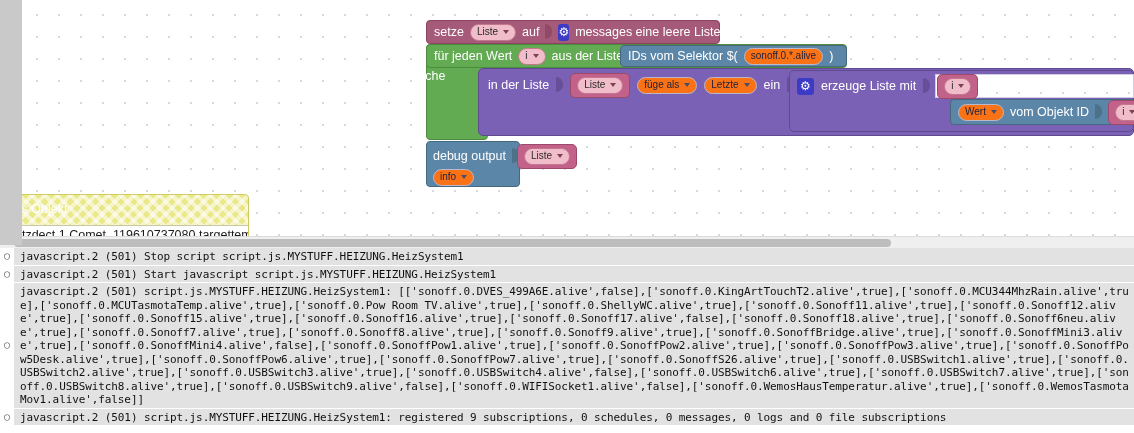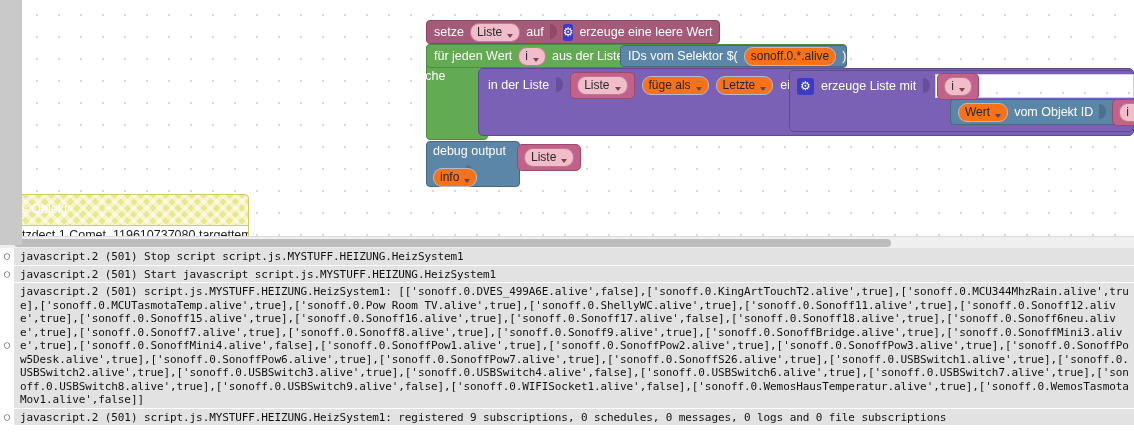--- a/index.html
+++ b/index.html
@@ -25,24 +25,24 @@
   .gutter-left {
     position: absolute; left: 0; top: 0; width: 22px; height: 245px;
     background: #c9c9c9; z-index: 5;
   }
 
   
   .btxt { color: #ffffff; font-size: 12.5px; line-height: 1; white-space: nowrap; }
 
   
   .field {
-    display: inline-flex; align-items: flex-end; gap: 5px;
+    display: inline-flex; align-items: center; gap: 5px;
     background: #ffffff; color: #1b1b1b;
     border-radius: 9px; padding: 2px 6px 3px 6px;
-    font-size: 12px; line-height: 1; white-space: nowrap;
+    font-size: 10px; line-height: 1; white-space: nowrap;
     border: 1px solid rgba(0,0,0,0.18);
   }
   .field .caret {
     width: 0; height: 0; border-left: 3.5px solid transparent;
     border-right: 3.5px solid transparent; border-top: 4.5px solid #5c5c5c;
     display: inline-block;
   }
   .field.var {
     background: #f1bdcb; color: #2a2a2a; border: 1px solid #c2778e;
   }
@@ -132,21 +132,21 @@
     background: #5b86a8; border: 1px solid #47697f; border-radius: 4px;
     display: flex; align-items: center; gap: 6px; padding: 0 7px;
   }
 
   #blk-debug {
     position: absolute; left: 426px; top: 141px; width: 94px; height: 46px;
     background: #5b86a8; border: 1px solid #47697f; border-radius: 4px;
   }
   #blk-debug-row {
     position: absolute; left: 433px; top: 145px; height: 22px;
-    display: flex; align-items: center; gap: 6px; flex-direction: column;
+    display: flex; align-items: center; gap: 6px;
   }
   #blk-debug-row2 {
     position: absolute; left: 433px; top: 167px; height: 20px;
     display: flex; align-items: center;
   }
   #blk-debug-varwrap {
     position: absolute; left: 517px; top: 144px;
   }
 
   
@@ -221,21 +221,21 @@
 
     <div class="blk" id="blk-setze">
       <span class="btxt">setze</span>
       <span class="field var">
         <span>Liste</span>
         <span class="caret"></span>
       </span>
       <span class="btxt">auf</span>
       <span style="color:#8a4461;"><span class="notch"></span></span>
       <span class="gear">⚙</span>
-      <span class="btxt">erzeuge eine leere Wert</span>
+      <span class="btxt">messages eine leere Liste</span>
     </div>
 
     <div class="blk" id="blk-foreach"></div>
 
     <div id="blk-foreach-head">
       <span class="btxt">für jeden Wert</span>
       <span class="field var">
         <span>i</span>
         <span class="caret"></span>
       </span>

